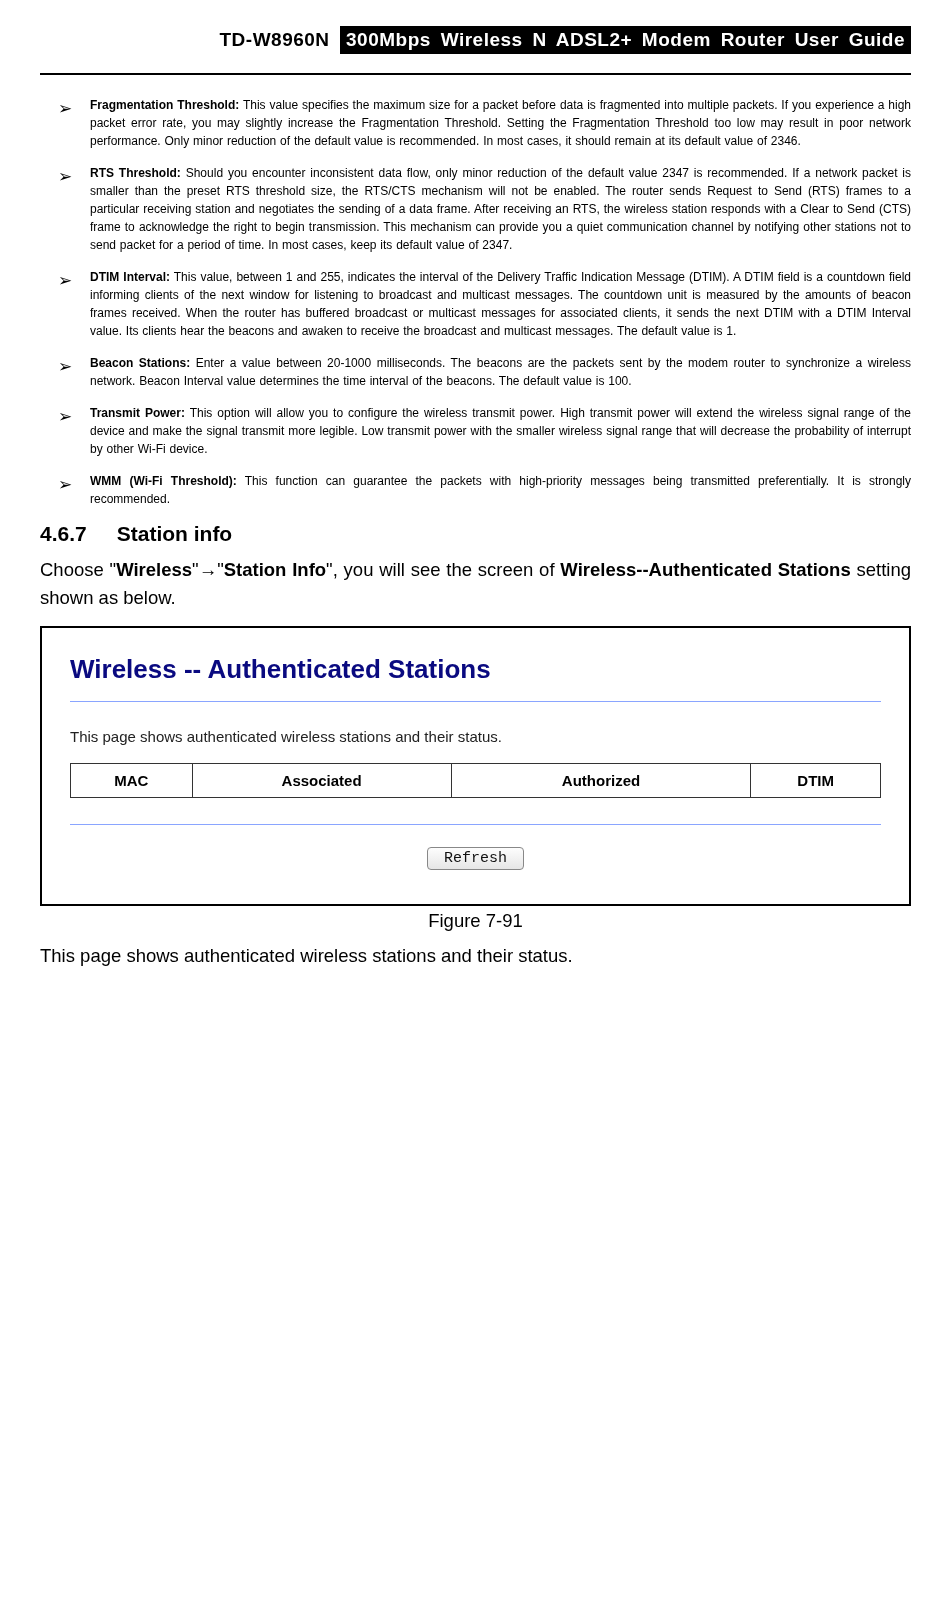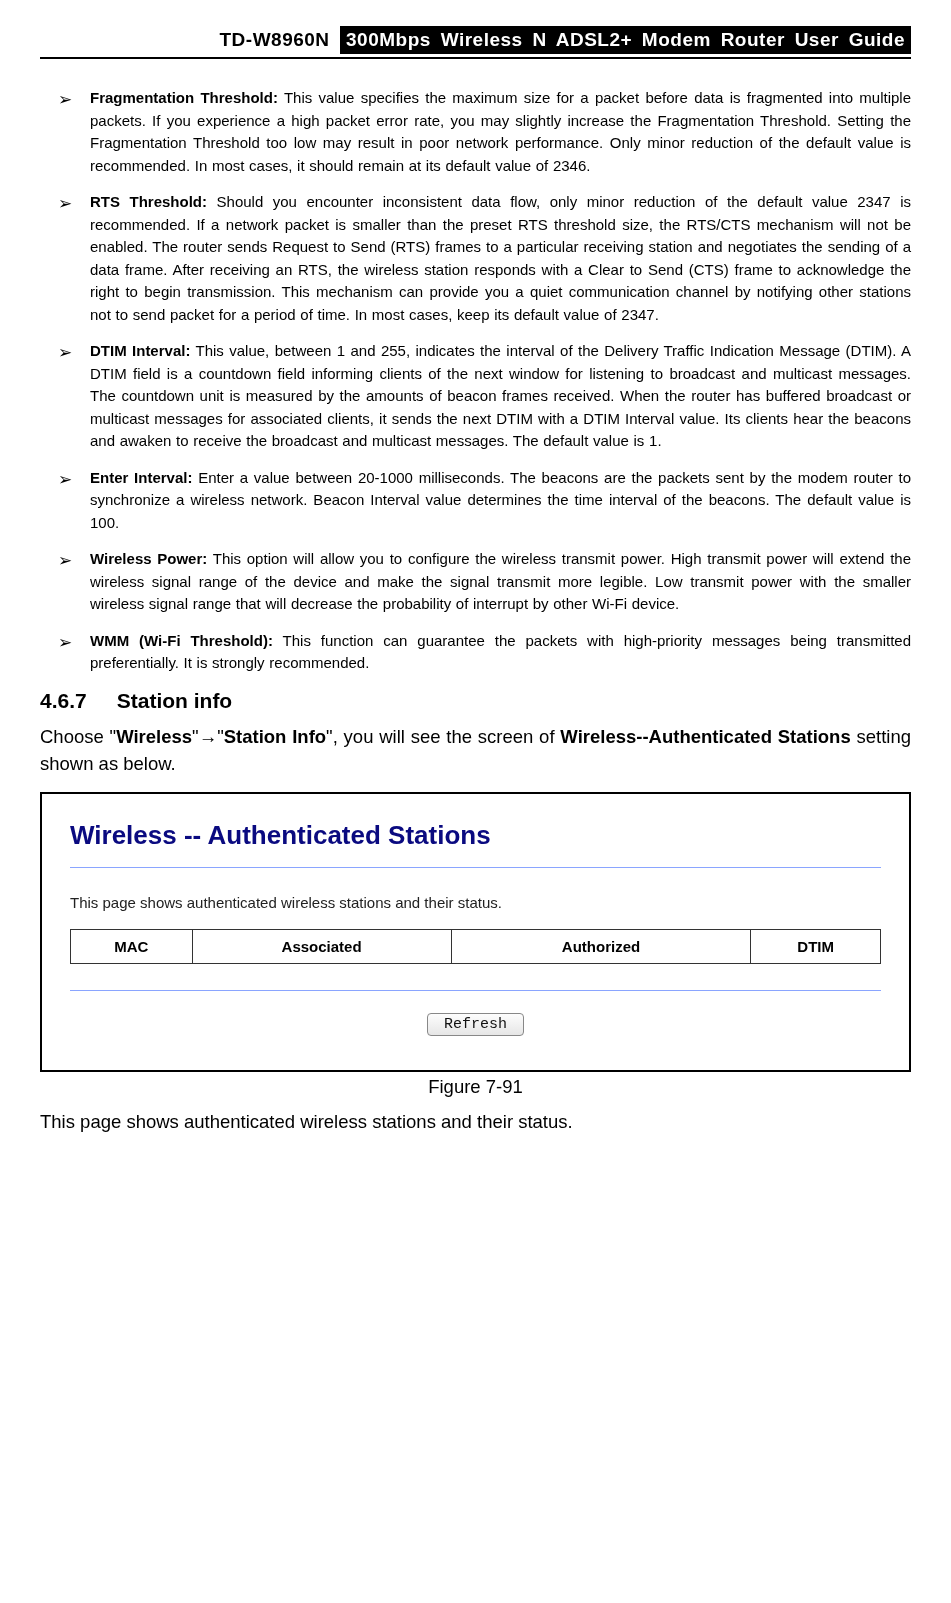--- a/index.html
+++ b/index.html
@@ -11,22 +11,22 @@
   }
   .page {
     width: 951px;
     margin: 0 auto;
     box-sizing: border-box;
     padding: 20px 40px 60px 40px;
   }
   .header-bar {
     text-align: right;
     border-bottom: 2.5px solid #000;
-    padding-bottom: 3px;
-    margin-bottom: 28px;
+    padding-bottom: 19px;
+    margin-bottom: 21px;
     margin-top: 6px;
   }
   .model {
     font-weight: bold;
     font-size: 19px;
     letter-spacing: 0.5px;
   }
   .model-title {
     display: inline-block;
     background: #000;
@@ -39,21 +39,21 @@
     word-spacing: 4px;
   }
   ul.bullets {
     list-style: none;
     padding: 0 0 0 18px;
     margin: 0;
   }
   ul.bullets > li {
     position: relative;
     padding-left: 32px;
-    font-size: 15px;
+    font-size: 12px;
     line-height: 1.5;
     text-align: justify;
     margin-bottom: 14px;
     word-spacing: 0.5px;
   }
   ul.bullets > li::before {
     content: "➢";
     position: absolute;
     left: 0;
     top: 0;
@@ -145,24 +145,24 @@
     <li>
       <span class="term">Fragmentation Threshold:</span><span> This value specifies the maximum size for a packet before data is fragmented into multiple packets. If you experience a high packet error rate, you may slightly increase the Fragmentation Threshold. Setting the Fragmentation Threshold too low may result in poor network performance. Only minor reduction of the default value is recommended. In most cases, it should remain at its default value of 2346.</span>
     </li>
     <li>
       <span class="term">RTS Threshold:</span><span> Should you encounter inconsistent data flow, only minor reduction of the default value 2347 is recommended. If a network packet is smaller than the preset RTS threshold size, the RTS/CTS mechanism will not be enabled. The router sends Request to Send (RTS) frames to a particular receiving station and negotiates the sending of a data frame. After receiving an RTS, the wireless station responds with a Clear to Send (CTS) frame to acknowledge the right to begin transmission. This mechanism can provide you a quiet communication channel by notifying other stations not to send packet for a period of time. In most cases, keep its default value of 2347.</span>
     </li>
     <li>
       <span class="term">DTIM Interval:</span><span> This value, between 1 and 255, indicates the interval of the Delivery Traffic Indication Message (DTIM). A DTIM field is a countdown field informing clients of the next window for listening to broadcast and multicast messages. The countdown unit is measured by the amounts of beacon frames received. When the router has buffered broadcast or multicast messages for associated clients, it sends the next DTIM with a DTIM Interval value. Its clients hear the beacons and awaken to receive the broadcast and multicast messages. The default value is 1.</span>
     </li>
     <li>
-      <span class="term">Enter Interval:</span><span> Enter a value between 20-1000 milliseconds. The beacons are the packets sent by the modem router to synchronize a wireless network. Beacon Interval value determines the time interval of the beacons. The default value is 100.</span>
-    </li>
-    <li>
-      <span class="term">Wireless Power:</span><span> This option will allow you to configure the wireless transmit power. High transmit power will extend the wireless signal range of the device and make the signal transmit more legible. Low transmit power with the smaller wireless signal range that will decrease the probability of interrupt by other Wi-Fi device.</span>
+      <span class="term">Beacon Stations:</span><span> Enter a value between 20-1000 milliseconds. The beacons are the packets sent by the modem router to synchronize a wireless network. Beacon Interval value determines the time interval of the beacons. The default value is 100.</span>
+    </li>
+    <li>
+      <span class="term">Transmit Power:</span><span> This option will allow you to configure the wireless transmit power. High transmit power will extend the wireless signal range of the device and make the signal transmit more legible. Low transmit power with the smaller wireless signal range that will decrease the probability of interrupt by other Wi-Fi device.</span>
     </li>
     <li>
       <span class="term">WMM (Wi-Fi Threshold):</span><span> This function can guarantee the packets with high-priority messages being transmitted preferentially. It is strongly recommended.</span>
     </li>
   </ul>
 
   <div class="section-heading">
     <span class="num">4.6.7</span><span>Station info</span>
   </div>
 

